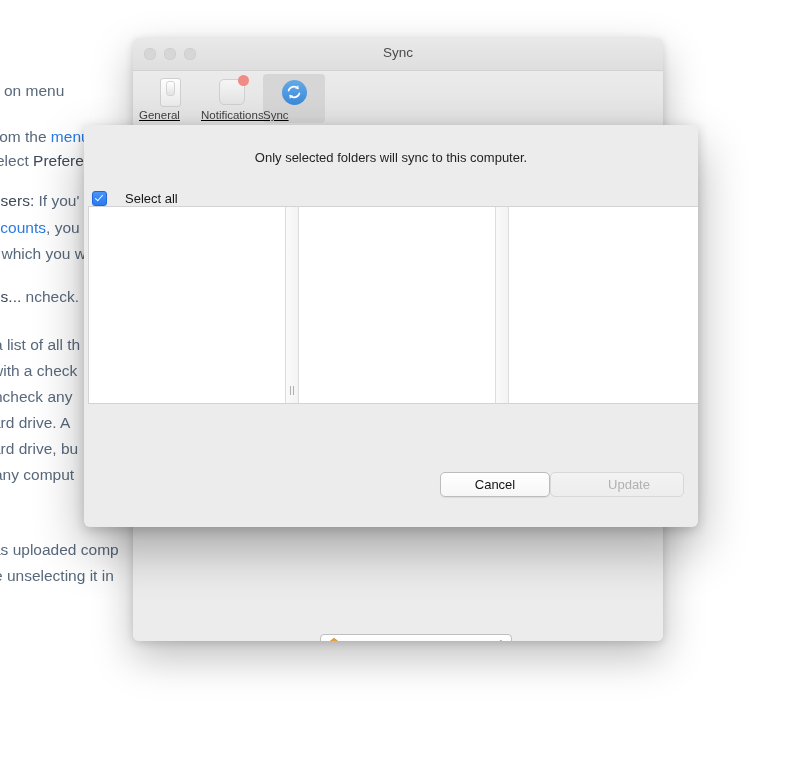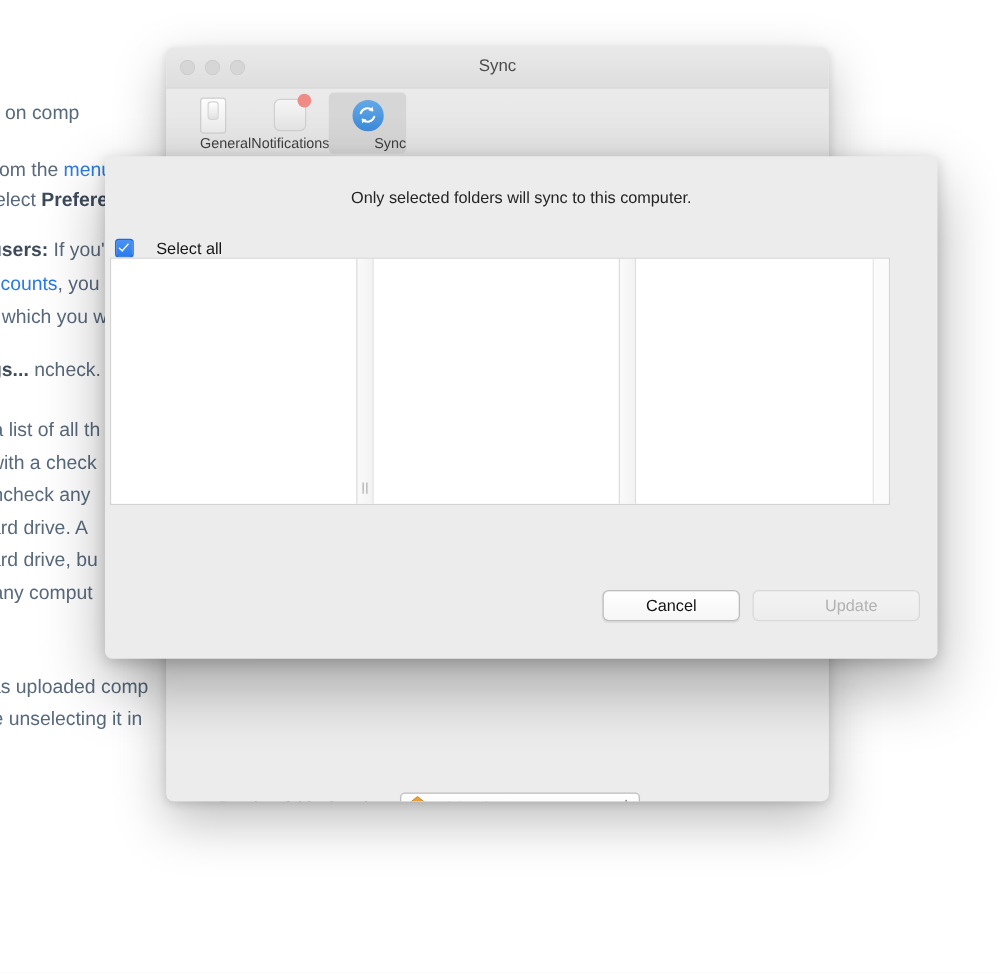--- a/index.html
+++ b/index.html
@@ -27,21 +27,21 @@
     width: 800px; height: 778px;
     color: #5b6b7d;
     font-size: 15.5px;
     line-height: 26px;
   }
   .article .ln {
     position: absolute;
     white-space: nowrap;
     color: #58697c;
   }
-  .article .ln b { color: #3d4a5a; font-weight: bold; }
+  .article .ln b { color: #3d4a5a; font-weight: normal; }
   .article .ln a.lk { color: #2a7ae2; text-decoration: none; }
 
   
   .bottom-strip {
     position: absolute;
     left: 0; top: 660px;
     width: 800px; height: 70px;
   }
 
   
@@ -73,24 +73,25 @@
     height: 61px;
     background: linear-gradient(to bottom, #ebebeb, #e2e2e2);
     border-bottom: 1px solid #c8c8c8;
     display: flex;
     align-items: flex-start;
     padding-left: 6px;
     padding-top: 3px;
   }
   .tb-item {
     width: 62px;
-    text-align: right;
+    text-align: left;
     padding-top: 3px;
     padding-bottom: 2px;
     border-radius: 4px;
+    text-decoration: underline;
   }
   .tb-item.selected { background: #d6d6d6; }
   .tb-ico { height: 30px; display: flex; align-items: center; justify-content: center; }
   .tb-label { font-size: 11.5px; color: #3f3f3f; margin-top: 2px; }
 
   .prefs-body { position: relative; height: 509px; background: #ececec; }
 
   
   .folder-row {
     position: absolute;
@@ -113,21 +114,21 @@
     position: absolute; right: 6px; top: 3px;
     font-size: 10px; line-height: 7px; color: #4a4a4a;
     display: flex; flex-direction: column; align-items: center;
   }
   .popup-chev span { font-size: 9px; line-height: 8px; }
 
   
   .sheet {
     position: absolute;
     left: 84px; top: 125px;
-    width: 666px; height: 402px;
+    width: 614px; height: 402px;
     background: #ececec;
     border-bottom-left-radius: 6px;
     border-bottom-right-radius: 6px;
     box-shadow: 0 22px 50px rgba(0,0,0,0.30), 0 3px 12px rgba(0,0,0,0.18);
     overflow: hidden;
   }
   .sheet-msg {
     position: absolute;
     left: 0; right: 0; top: 25px;
     text-align: center;
@@ -184,21 +185,21 @@
   .col-scroll {
     width: 12px; height: 100%;
     background: #fbfbfb;
     border-left: 1px solid #e2e2e2;
     flex: 0 0 auto;
   }
 
   .sheet-buttons {
     position: absolute;
     right: 14px; top: 347px;
-    display: flex; gap: 10px;
+    display: flex; 
   }
   .btn {
     height: 23px; min-width: 84px;
     border-radius: 5px;
     font-size: 13px;
     display: flex; align-items: center; justify-content: center;
     border: 1px solid #bcbcbc;
     background: linear-gradient(to bottom,#ffffff,#f6f6f6);
     color: #121212;
     box-shadow: 0 1px 1px rgba(0,0,0,0.07);
@@ -240,21 +241,21 @@
     display: flex; align-items: center; justify-content: center;
   }
 </style>
 </head>
 <body>
 
 <div id="root">
 
   <div class="article">
     <div class="ln" style="left:4px; top:78px;">
-      <span>on comp</span>
+      <span>on menu</span>
     </div>
 
     <div class="ln" style="left:-6px; top:124px;">
       <span>rom the </span><a class="lk" href="#">menu</a>
     </div>
 
     <div class="ln" style="left:-4px; top:148px;">
       <span>elect </span><b>Prefere</b>
     </div>
 

